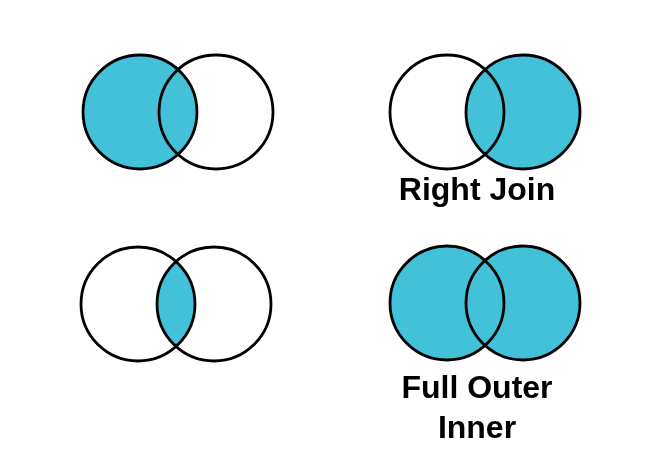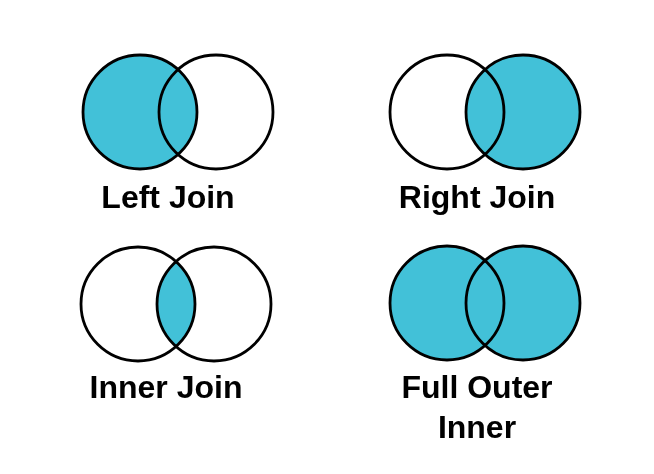--- a/index.html
+++ b/index.html
@@ -33,21 +33,21 @@
     font-weight: bold;
     color: #000000;
     letter-spacing: 0px;
     white-space: normal;
   }
   
   .venn-tl   { left: 78px;  top: 51px;  }
   .label-tl  { left: 68px;  top: 177px; }
   
   .venn-tr   { left: 385px; top: 51px;  }
-  .label-tr  { left: 377px; top: 177px; text-align: center; }
+  .label-tr  { left: 377px; top: 169px; text-align: center; }
   
   .venn-bl   { left: 76px;  top: 243px; }
   .label-bl  { left: 66px;  top: 367px; }
   
   .venn-br   { left: 385px; top: 242px; }
   .label-br  { left: 377px; top: 367px; }
 </style>
 </head>
 <body>
 
@@ -55,21 +55,20 @@
 
   <div class="venn venn-tl">
     <svg width="200" height="122" viewBox="0 0 200 122">
       <circle cx="62" cy="61" r="57" stroke="none" fill="#42C1D8"></circle>
       <circle cx="138" cy="61" r="57" stroke="none" fill="#ffffff"></circle>
       <path d="M100,18.5 A57,57 0 0 1 100,103.5 A57,57 0 0 1 100,18.5 Z" stroke="none" fill="#42C1D8"></path>
       <circle cx="62" cy="61" r="57" fill="none" stroke-width="2.8" stroke="#000000"></circle>
       <circle cx="138" cy="61" r="57" fill="none" stroke-width="2.8" stroke="#000000"></circle>
     </svg>
   </div>
-  <div class="join-label label-tl">Left Join</div>
 
   <div class="venn venn-tr">
     <svg width="200" height="122" viewBox="0 0 200 122">
       <circle cx="62" cy="61" r="57" stroke="none" fill="#ffffff"></circle>
       <circle cx="138" cy="61" r="57" stroke="none" fill="#42C1D8"></circle>
       <path d="M100,18.5 A57,57 0 0 1 100,103.5 A57,57 0 0 1 100,18.5 Z" stroke="none" fill="#42C1D8"></path>
       <circle cx="62" cy="61" r="57" fill="none" stroke-width="2.8" stroke="#000000"></circle>
       <circle cx="138" cy="61" r="57" fill="none" stroke-width="2.8" stroke="#000000"></circle>
     </svg>
   </div>
@@ -77,21 +76,20 @@
 
   <div class="venn venn-bl">
     <svg width="200" height="122" viewBox="0 0 200 122">
       <circle cx="62" cy="61" r="57" stroke="none" fill="#ffffff"></circle>
       <circle cx="138" cy="61" r="57" stroke="none" fill="#ffffff"></circle>
       <path d="M100,18.5 A57,57 0 0 1 100,103.5 A57,57 0 0 1 100,18.5 Z" stroke="none" fill="#42C1D8"></path>
       <circle cx="62" cy="61" r="57" fill="none" stroke-width="2.8" stroke="#000000"></circle>
       <circle cx="138" cy="61" r="57" fill="none" stroke-width="2.8" stroke="#000000"></circle>
     </svg>
   </div>
-  <div class="join-label label-bl">Inner Join</div>
 
   <div class="venn venn-br">
     <svg width="200" height="122" viewBox="0 0 200 122">
       <circle cx="62" cy="61" r="57" stroke="none" fill="#42C1D8"></circle>
       <circle cx="138" cy="61" r="57" stroke="none" fill="#42C1D8"></circle>
       <path d="M100,18.5 A57,57 0 0 1 100,103.5 A57,57 0 0 1 100,18.5 Z" stroke="none" fill="#42C1D8"></path>
       <circle cx="62" cy="61" r="57" fill="none" stroke-width="2.8" stroke="#000000"></circle>
       <circle cx="138" cy="61" r="57" fill="none" stroke-width="2.8" stroke="#000000"></circle>
     </svg>
   </div>

